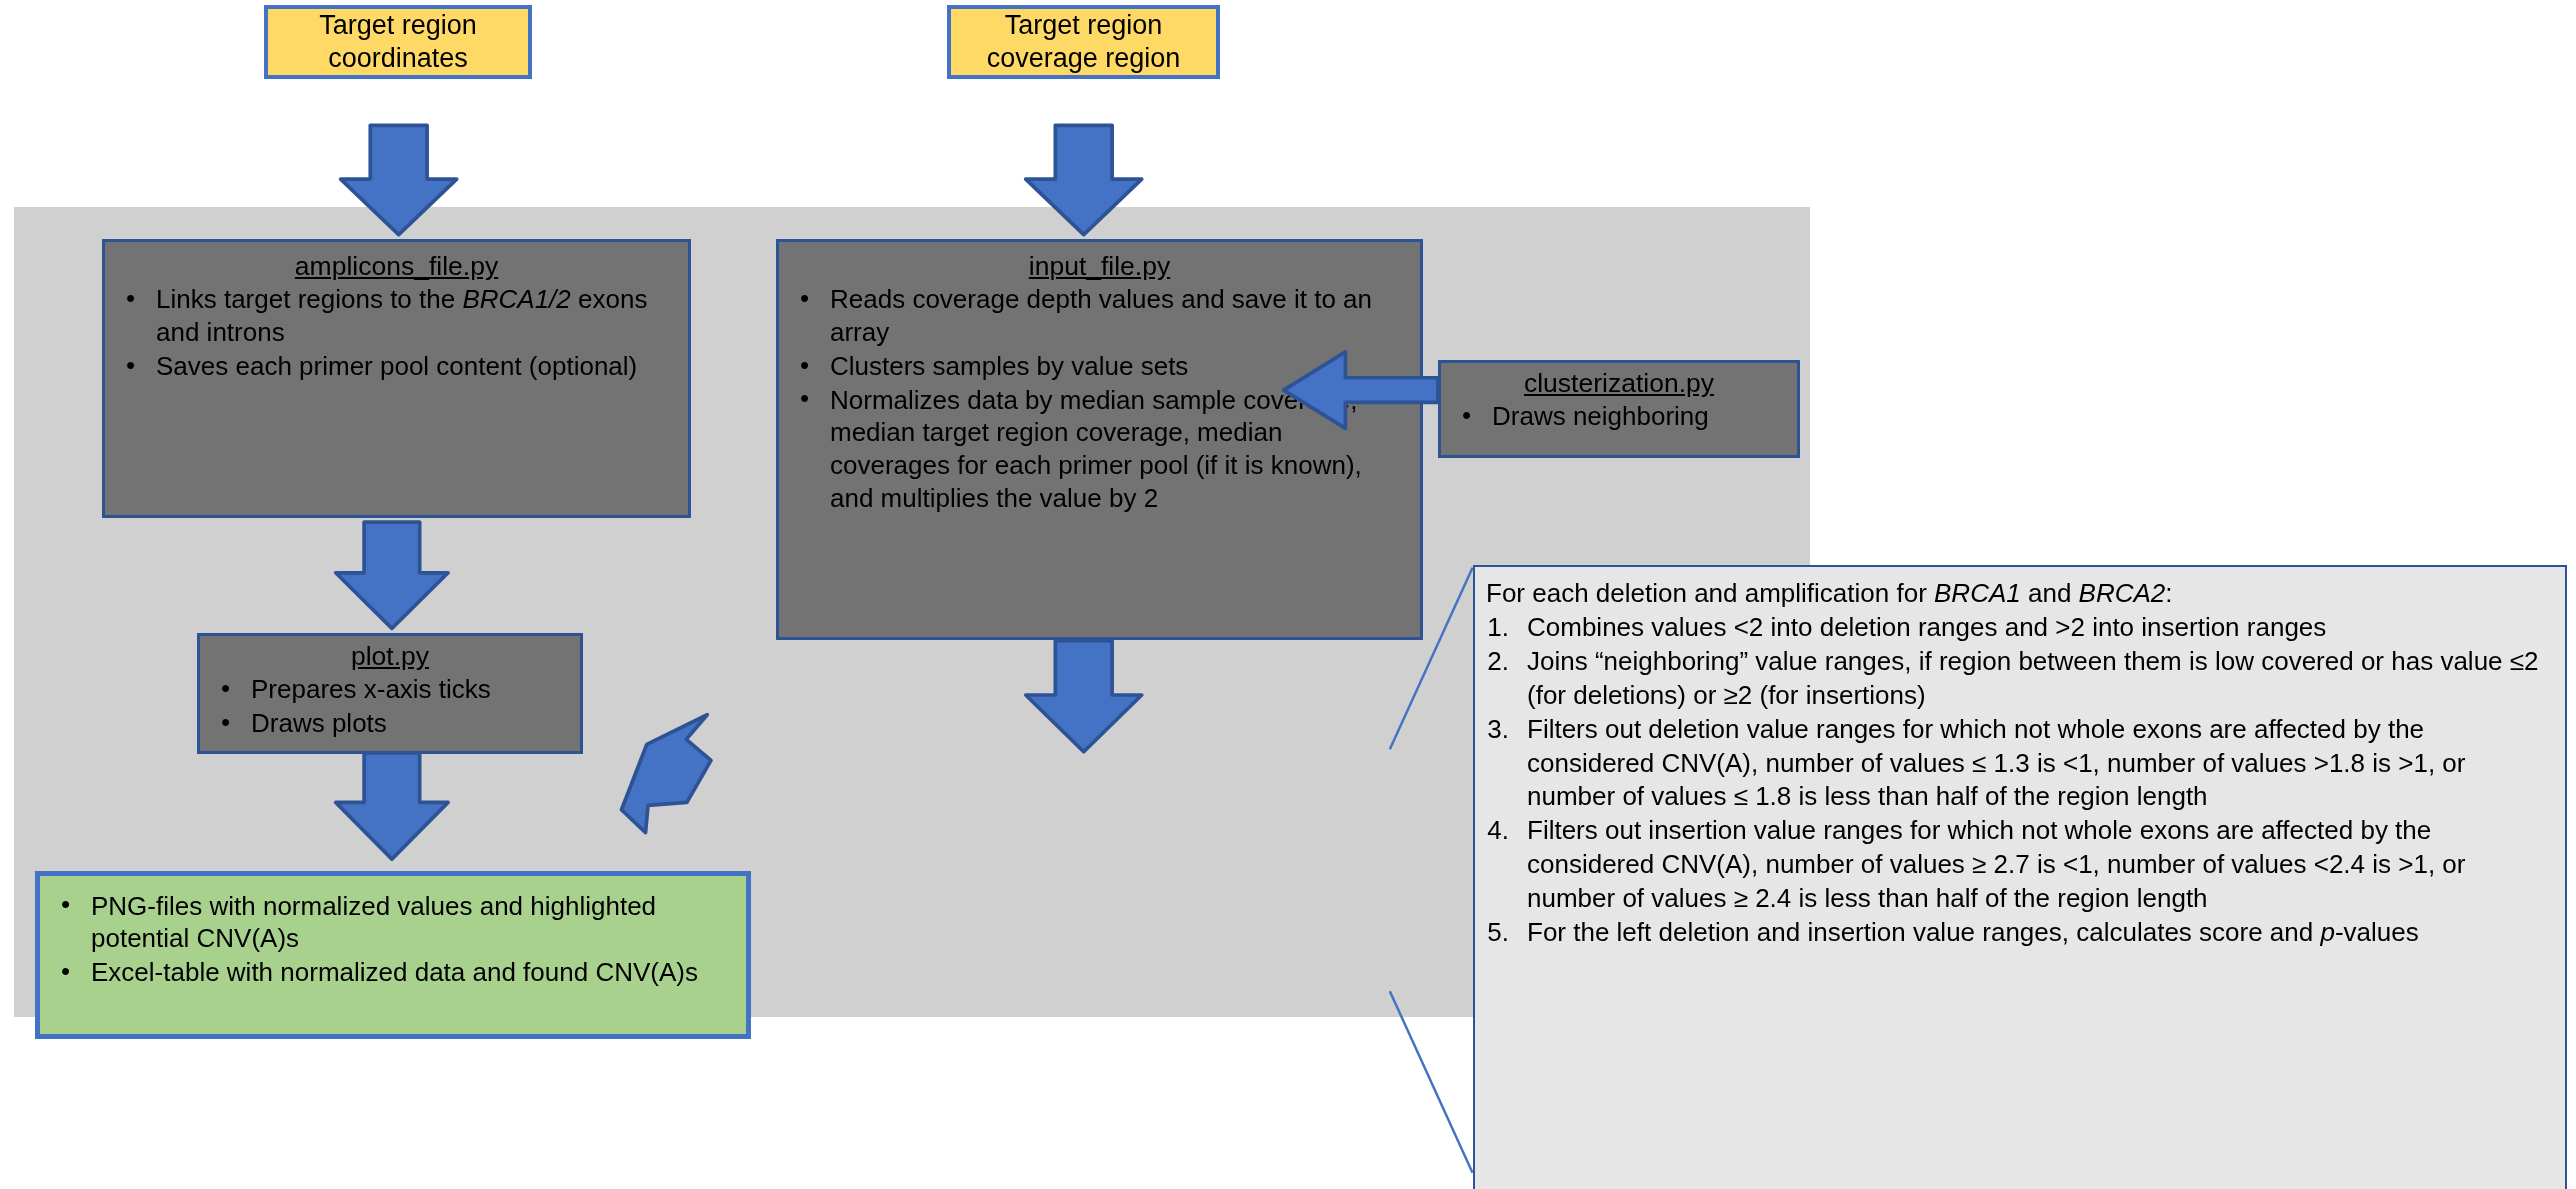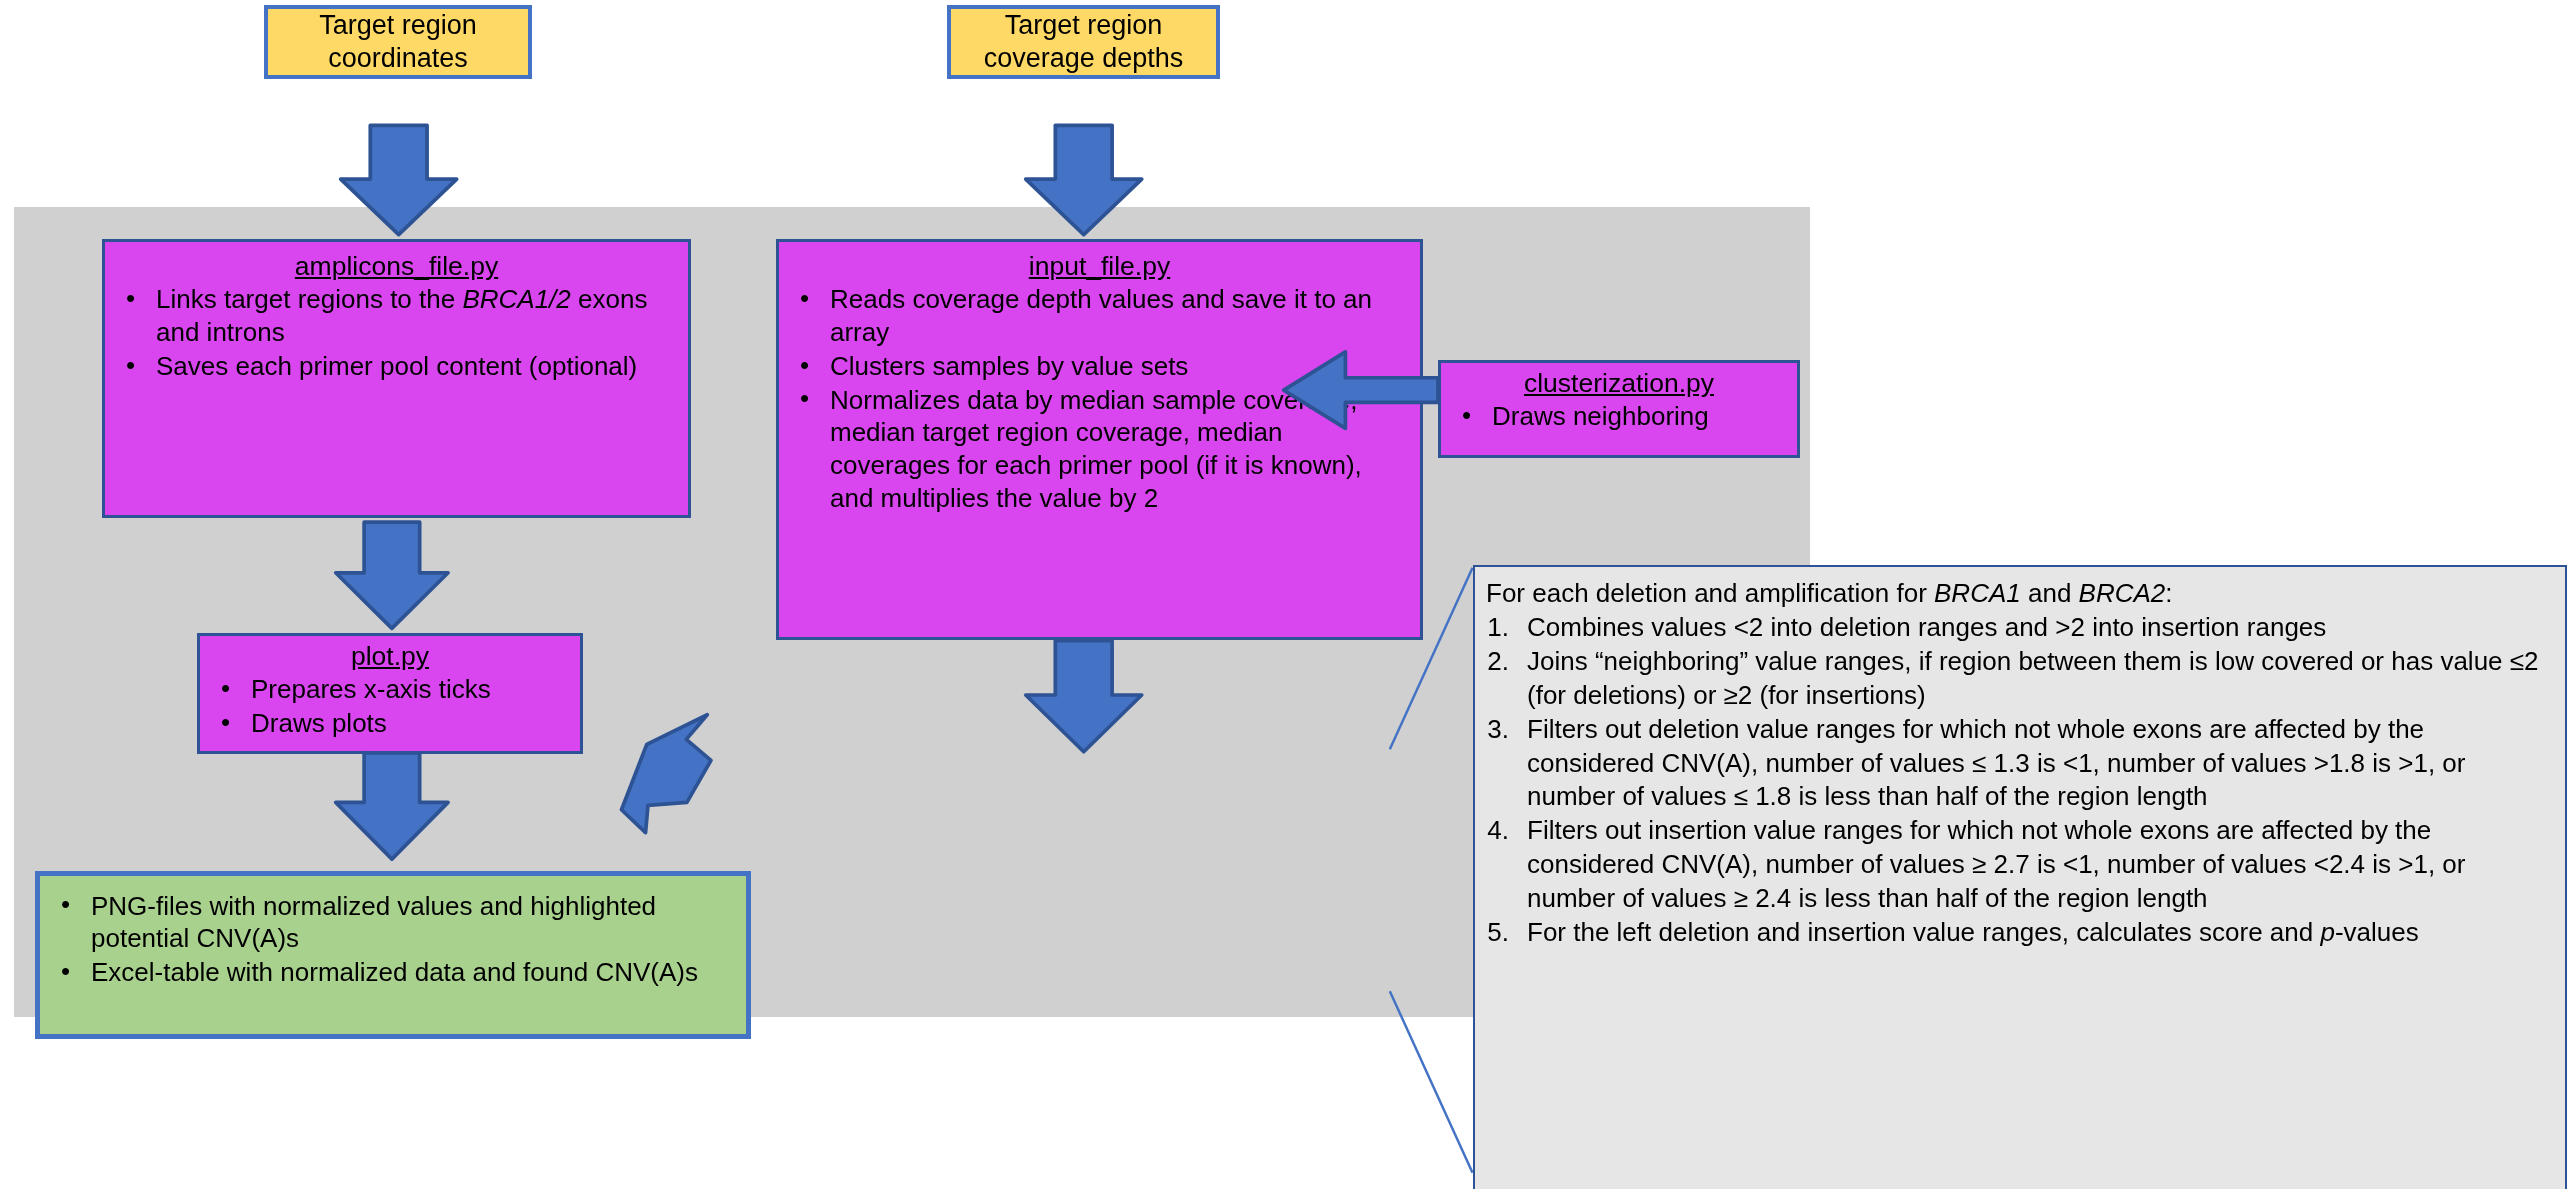--- a/index.html
+++ b/index.html
@@ -32,21 +32,21 @@
     height: 810px;
     background: #D0D0D0;
     z-index: 1;
   }
 
   
   .node {
     position: absolute;
     box-sizing: border-box;
     border: 3.1px solid #2E5395;
-    background: #d946ef;
+    background: #737373;
     z-index: 5;
   }
   .node.yellow {
     background: #FFD966;
     border: 4.3px solid #4472C4;
     display: flex;
     align-items: center;
     justify-content: center;
     text-align: center;
   }
@@ -195,21 +195,21 @@
   <div class="node yellow" style="left:264px; top:5px; width:268px; height:74px;">
     <div class="yellow-label">
       <span>Target region</span><br>
       <span>coordinates</span>
     </div>
   </div>
 
   <div class="node yellow" style="left:947px; top:5px; width:273px; height:74px;">
     <div class="yellow-label">
       <span>Target region</span><br>
-      <span>coverage depths</span>
+      <span>coverage region</span>
     </div>
   </div>
 
   <div class="node" style="left:102px; top:239px; width:589px; height:279px;">
     <div class="node-title">amplicons_file.py</div>
     <ul class="bullets">
       <li>Links target regions to the
           <em class="gene">BRCA1/2</em> exons and introns</li>
       <li>Saves each primer pool content (optional)</li>
     </ul>

